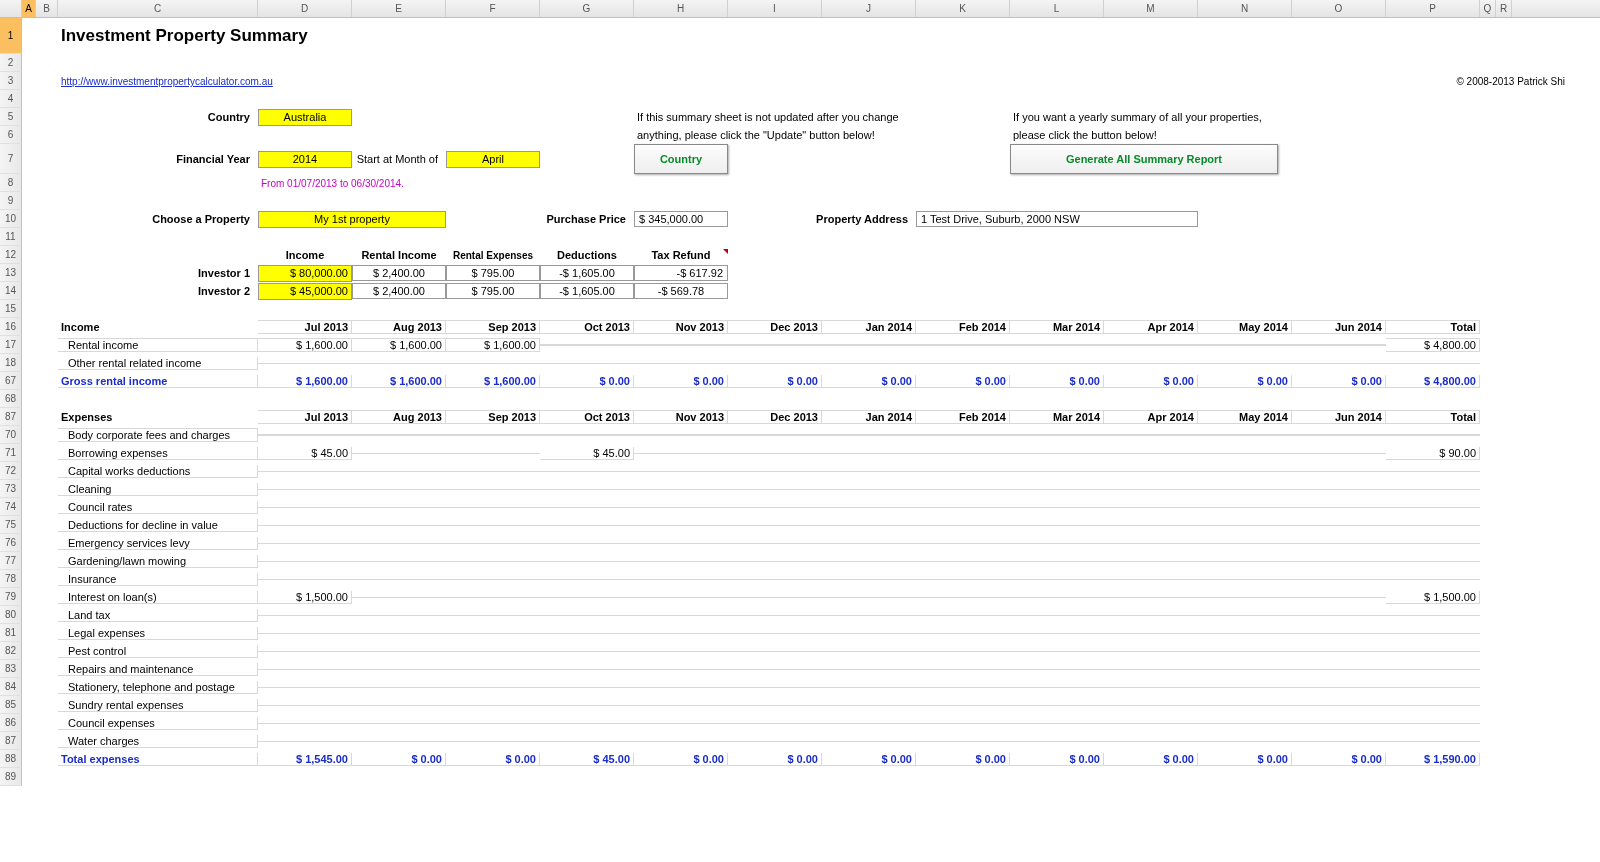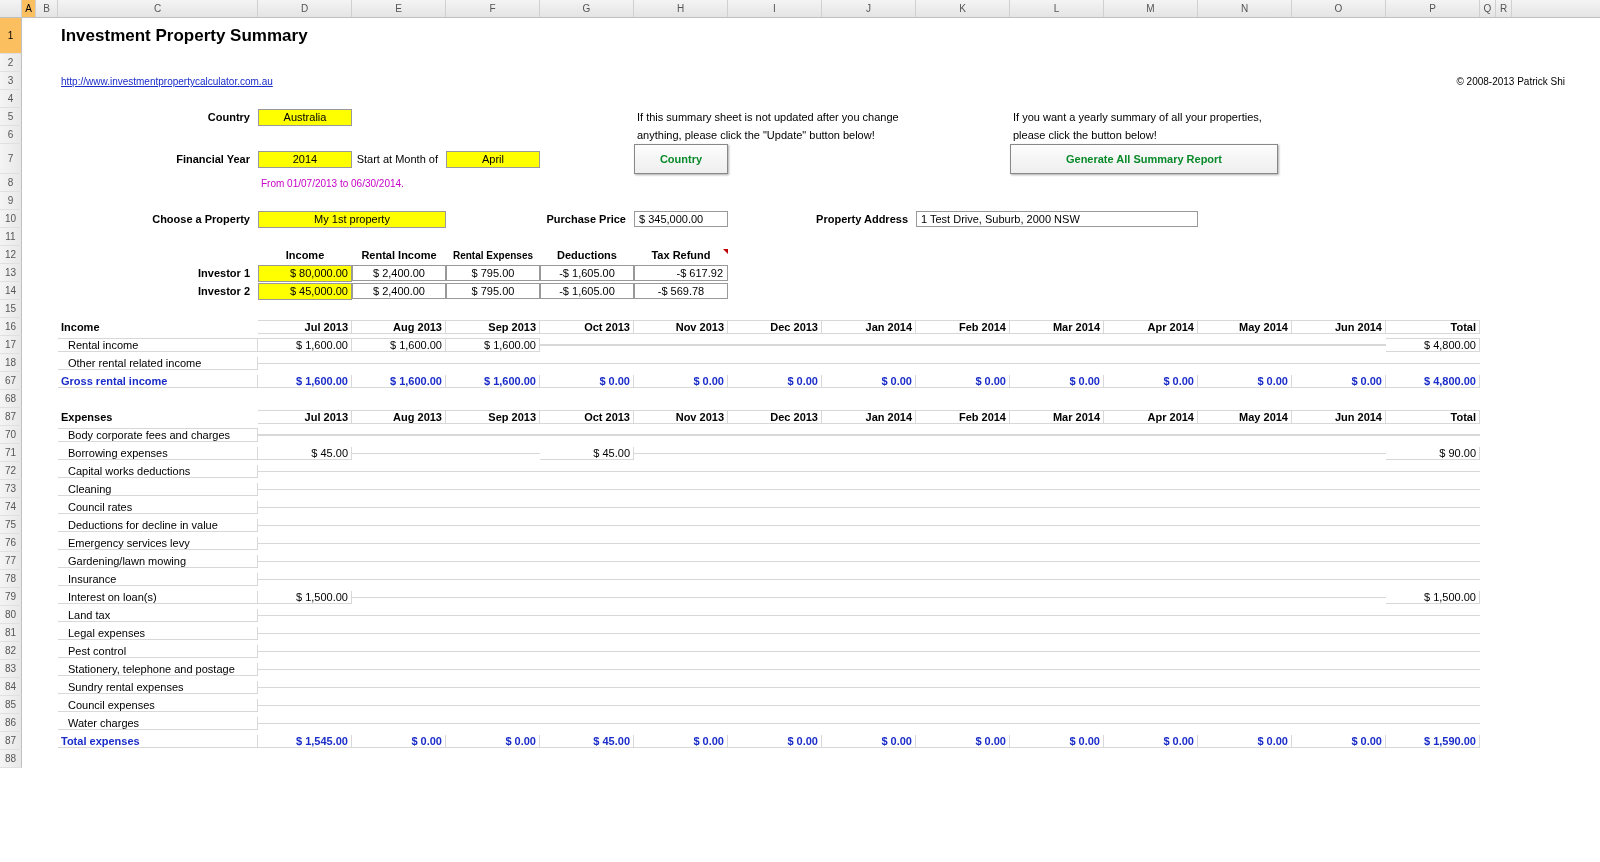--- a/index.html
+++ b/index.html
@@ -572,20 +572,38 @@
           <div class="cell num" style="width: 94px;"></div>
           <div class="cell num" style="width: 94px;"></div>
           <div class="cell num" style="width: 94px;"></div>
           <div class="cell num" style="width: 94px;"></div>
           <div class="cell num" style="width: 94px;"></div>
           <div class="cell num" style="width: 94px;"></div>
         </div>
         <div class="row">
           <div class="cA"></div>
           <div class="cB"></div>
+          <div class="cell cC" style="padding-left: 10px;">Repairs and maintenance</div>
+          <div class="cell num" style="width: 94px;"></div>
+          <div class="cell num" style="width: 94px;"></div>
+          <div class="cell num" style="width: 94px;"></div>
+          <div class="cell num" style="width: 94px;"></div>
+          <div class="cell num" style="width: 94px;"></div>
+          <div class="cell num" style="width: 94px;"></div>
+          <div class="cell num" style="width: 94px;"></div>
+          <div class="cell num" style="width: 94px;"></div>
+          <div class="cell num" style="width: 94px;"></div>
+          <div class="cell num" style="width: 94px;"></div>
+          <div class="cell num" style="width: 94px;"></div>
+          <div class="cell num" style="width: 94px;"></div>
+          <div class="cell num" style="width: 94px;"></div>
+        </div>
+        <div class="row">
+          <div class="cA"></div>
+          <div class="cB"></div>
           <div class="cell cC" style="padding-left: 10px;">Stationery, telephone and postage</div>
           <div class="cell num" style="width: 94px;"></div>
           <div class="cell num" style="width: 94px;"></div>
           <div class="cell num" style="width: 94px;"></div>
           <div class="cell num" style="width: 94px;"></div>
           <div class="cell num" style="width: 94px;"></div>
           <div class="cell num" style="width: 94px;"></div>
           <div class="cell num" style="width: 94px;"></div>
           <div class="cell num" style="width: 94px;"></div>
           <div class="cell num" style="width: 94px;"></div>

